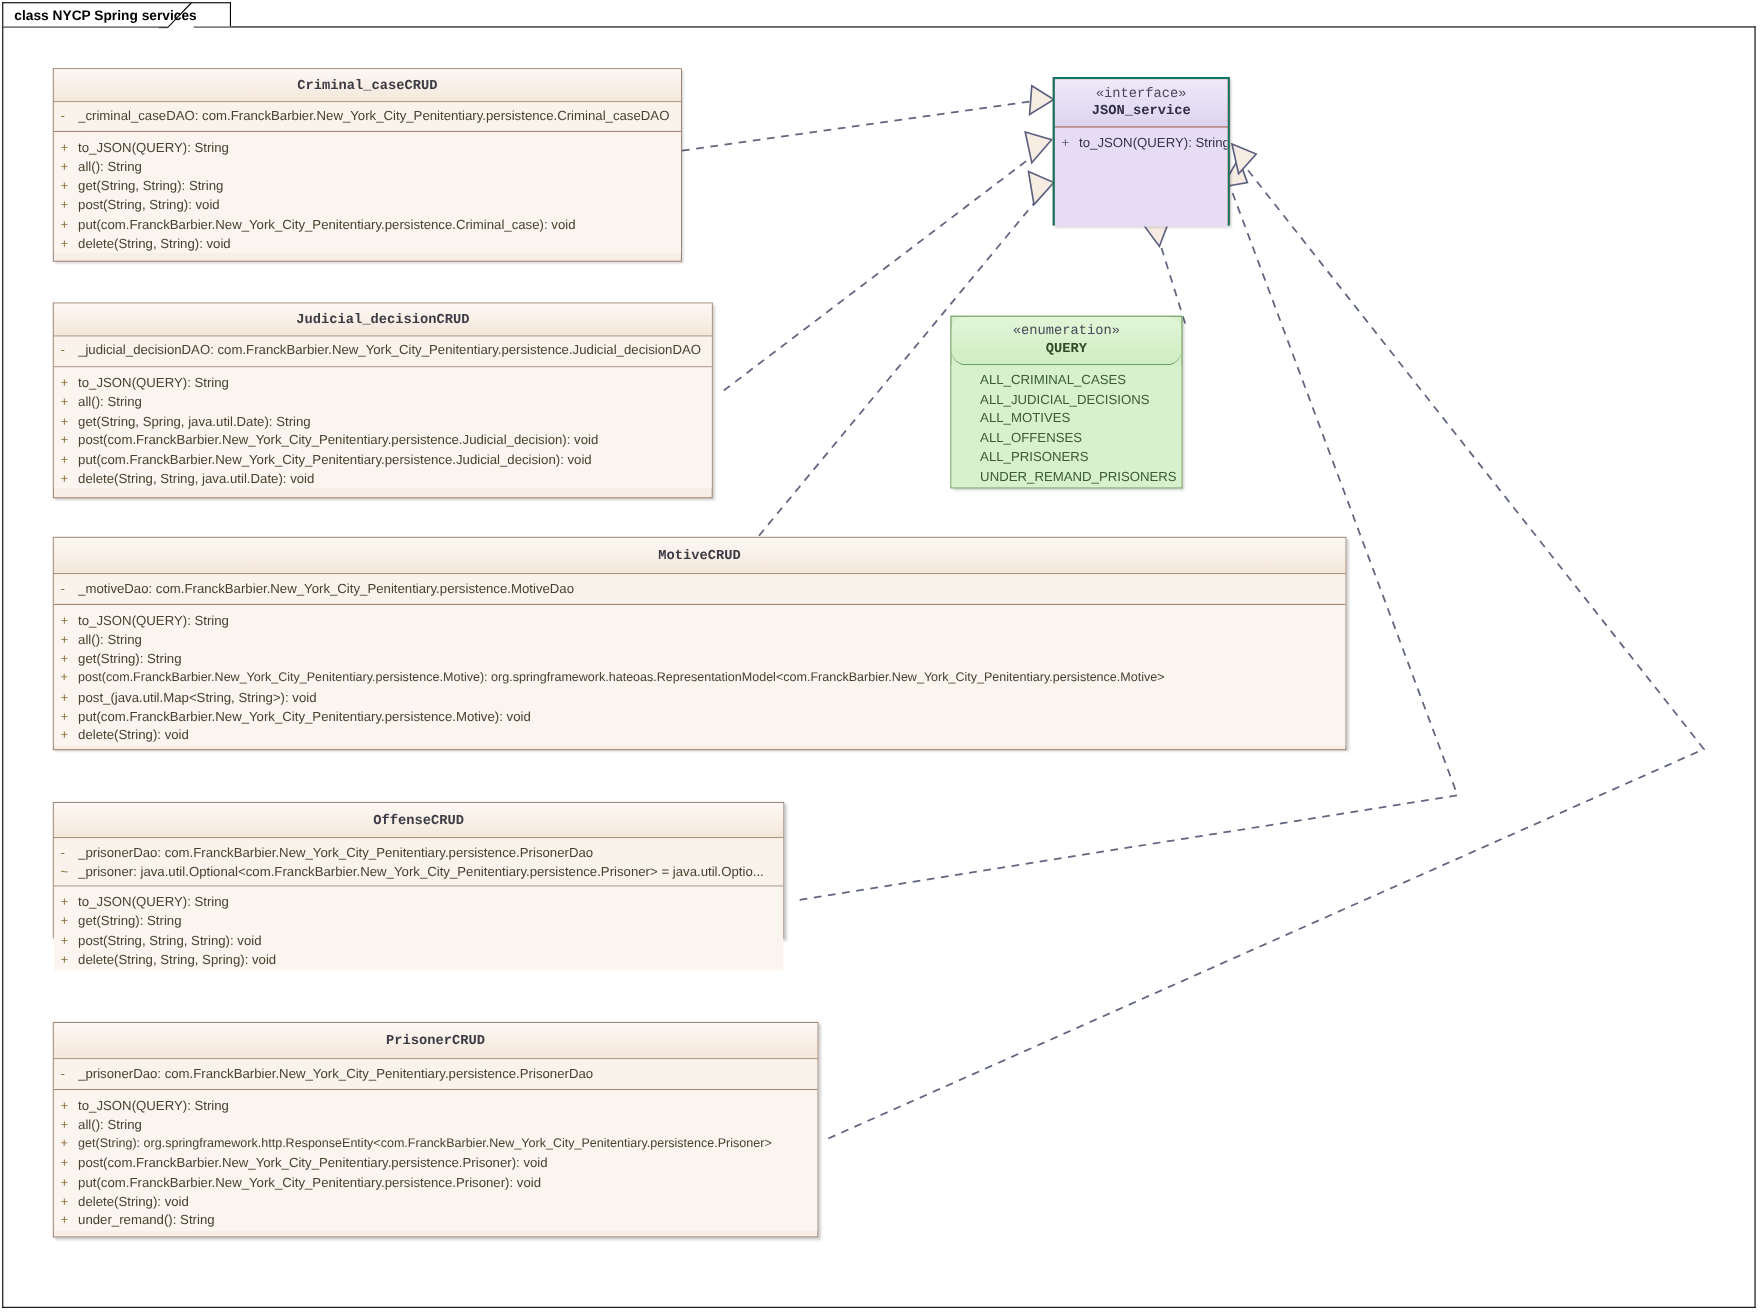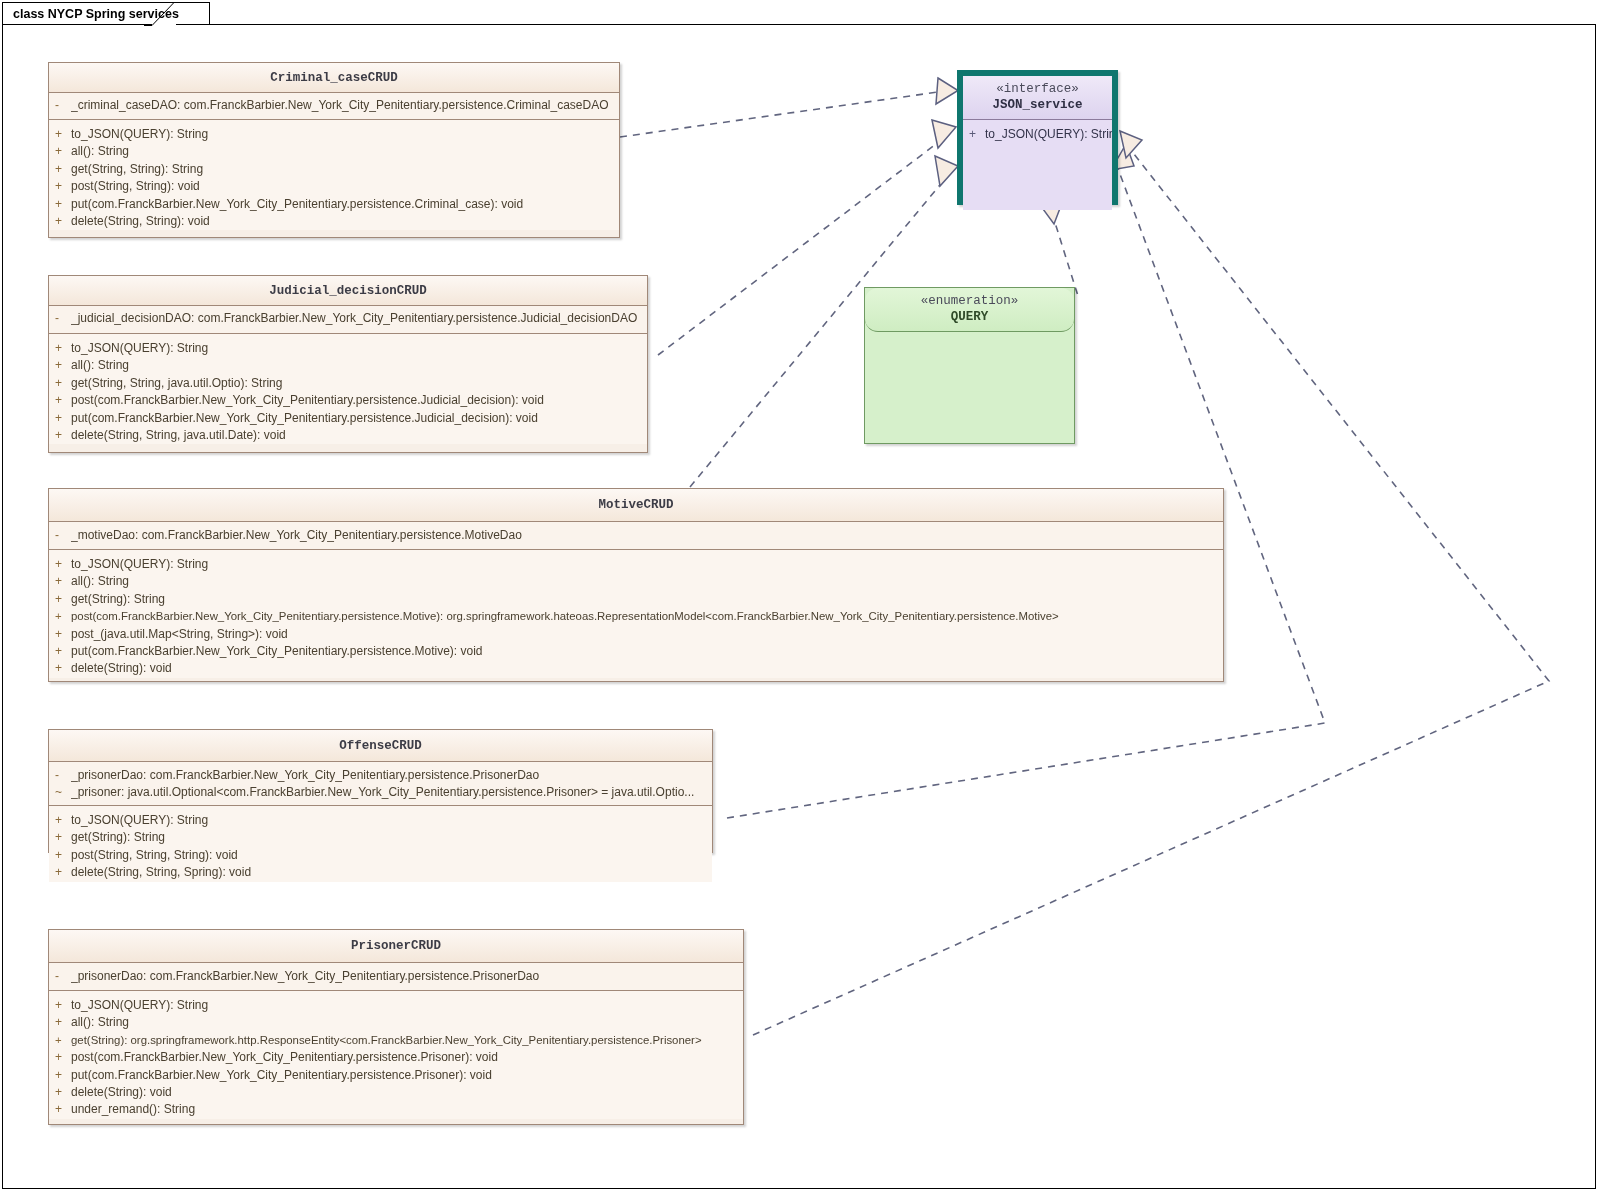--- a/index.html
+++ b/index.html
@@ -34,21 +34,21 @@
   
   .cls{border:1px solid #a08878;background:#f7efe7;}
   .cls .hdr{background:linear-gradient(to bottom,#fdf8f4 0%,#f4e7da 100%);
             border-bottom:1px solid #a08878;color:#3c3c46;}
   .cls .attrs{background:#faf3ec;border-bottom:1px solid #a08878;}
   .cls .ops{background:#fbf5ef;}
   .cls .row{color:#4a4030;}
   .cls .row .vis{color:#8a6a3a;}
 
   
-  .iface{border:6px solid #0f766e;background:#f97316;}
+  .iface{border:2px solid #0f766e;background:#f97316;}
   .iface .hdr{background:linear-gradient(to bottom,#efe9f8 0%,#ddd3ef 100%);
               border-bottom:1px solid #8b7a9c;color:#2f2f44;}
   .iface .ops{background:#e6ddf4;}
   .iface .row{color:#33334a;}
   .iface .row .vis{color:#5a5a78;}
 
   
   .enum{border:1px solid #6f9a62;background:#d6f0cb;}
   .enum .hdr{background:linear-gradient(to bottom,#e2f6d8 0%,#cfedc2 100%);
              border-bottom:1px solid #6f9a62;color:#2f4a28;border-radius:13px;}
@@ -150,21 +150,21 @@
       <div class="row">
           <span class="vis">+</span>
           <span class="txt">to_JSON(QUERY): String</span>
         </div>
       <div class="row">
           <span class="vis">+</span>
           <span class="txt">all(): String</span>
         </div>
       <div class="row">
           <span class="vis">+</span>
-          <span class="txt">get(String, String, java.util.Optio): String</span>
+          <span class="txt">get(String, Spring, java.util.Date): String</span>
         </div>
       <div class="row">
           <span class="vis">+</span>
           <span class="txt">post(com.FranckBarbier.New_York_City_Penitentiary.persistence.Judicial_decision): void</span>
         </div>
       <div class="row">
           <span class="vis">+</span>
           <span class="txt">put(com.FranckBarbier.New_York_City_Penitentiary.persistence.Judicial_decision): void</span>
         </div>
       <div class="row">
@@ -303,15 +303,23 @@
         <span class="txt">to_JSON(QUERY): String</span>
       </div>
     </div>
   </div>
 
   <div class="umlbox enum" style="left:864px;top:287px;width:211px;height:157px;">
     <div class="hdr" style="height:44px;">
       <div class="stereo">«enumeration»</div>
       <div class="nm">QUERY</div>
     </div>
+    <div class="sect lits" style="padding-top:5px;">
+      <div class="row">ALL_CRIMINAL_CASES</div>
+      <div class="row">ALL_JUDICIAL_DECISIONS</div>
+      <div class="row">ALL_MOTIVES</div>
+      <div class="row">ALL_OFFENSES</div>
+      <div class="row">ALL_PRISONERS</div>
+      <div class="row">UNDER_REMAND_PRISONERS</div>
+    </div>
   </div>
 
 </div>
 
 </body></html>

